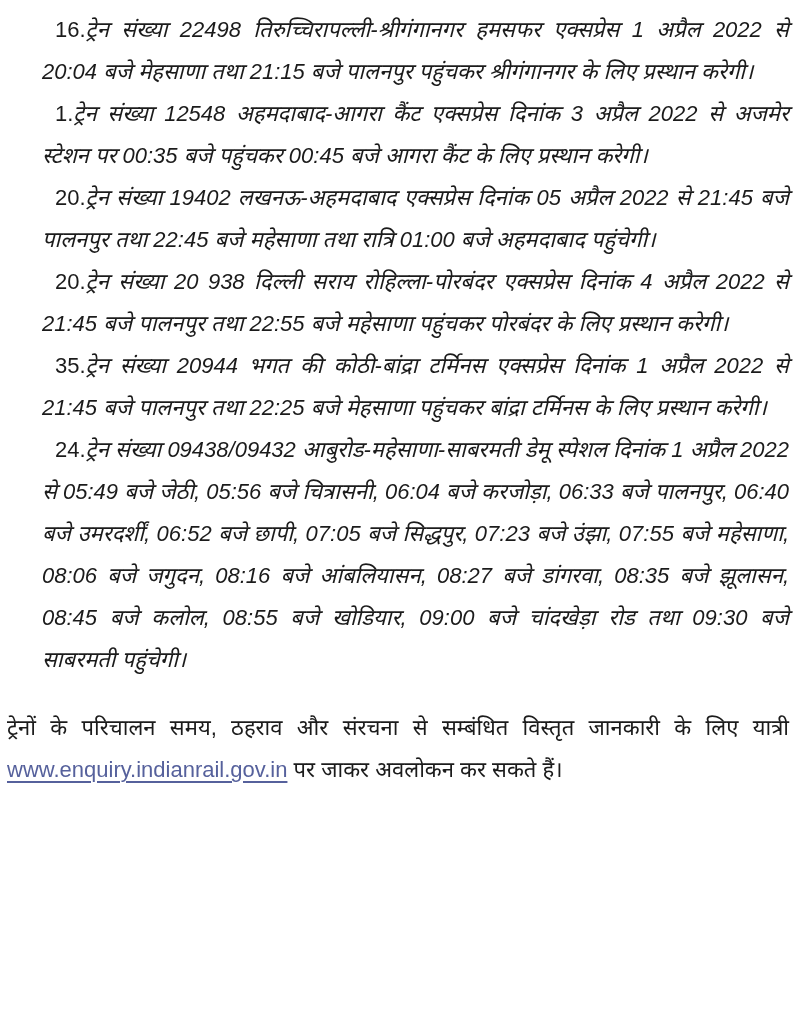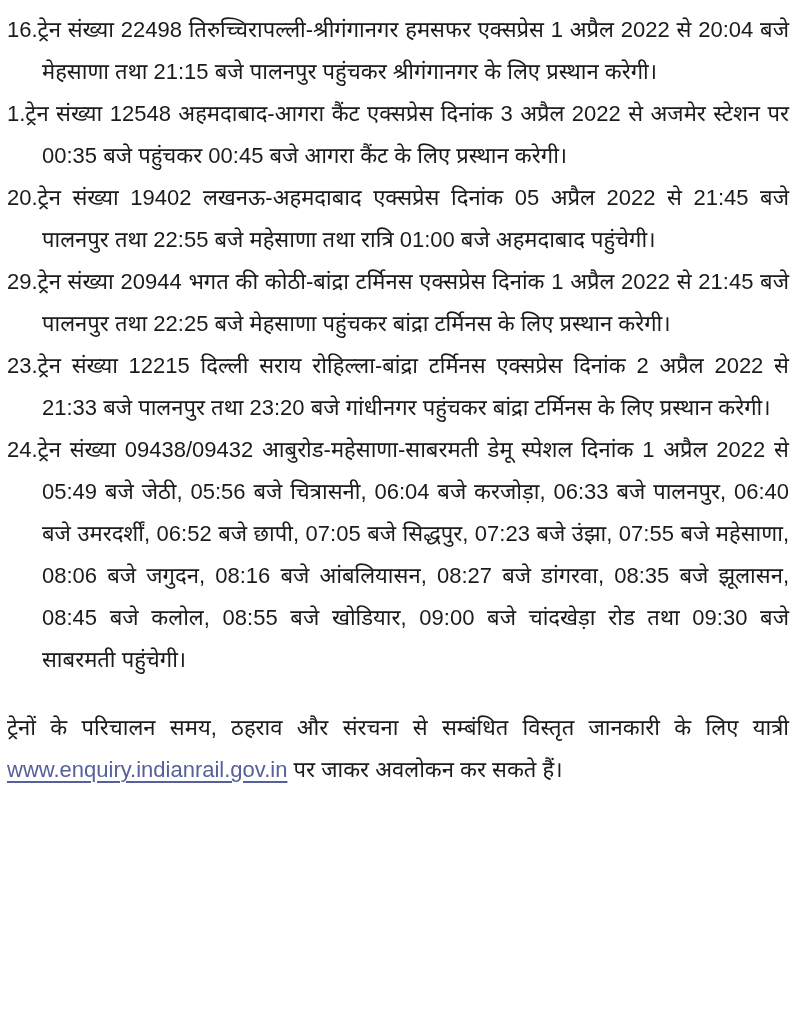--- a/index.html
+++ b/index.html
@@ -20,23 +20,25 @@
   .notice {
     font-size: 22px;
     line-height: 42px;
     text-align: justify;
     padding-left: 35px;
     text-indent: -35px;
   }
   .notice .num {
     display: inline;
     white-space: nowrap;
+    margin-left: 48px;
   }
   .notice .txt {
     display: inline;
+    font-style: italic;
   }
   .footer-note {
     margin-top: 26px;
     font-size: 22px;
     line-height: 42px;
     text-align: justify;
   }
   .footer-note a {
     color: #56619c;
     text-decoration: underline;
@@ -47,25 +49,25 @@
 </head>
 <body>
 
 <div class="doc">
 
   <div class="notice"><span class="num">16.</span><span class="txt">ट्रेन संख्या 22498 तिरुच्चिरापल्ली-श्रीगंगानगर हमसफर एक्सप्रेस 1 अप्रैल 2022 से 20:04 बजे मेहसाणा तथा 21:15 बजे पालनपुर पहुंचकर श्रीगंगानगर के लिए प्रस्थान करेगी।</span></div>
 
   <div class="notice"><span class="num">1.</span><span class="txt">ट्रेन संख्या 12548 अहमदाबाद-आगरा कैंट एक्सप्रेस दिनांक 3 अप्रैल 2022 से अजमेर स्टेशन पर 00:35 बजे पहुंचकर 00:45 बजे आगरा कैंट के लिए प्रस्थान करेगी।</span></div>
 
 
-  <div class="notice"><span class="num">20.</span><span class="txt">ट्रेन संख्या 19402 लखनऊ-अहमदाबाद एक्सप्रेस दिनांक 05 अप्रैल 2022 से 21:45 बजे पालनपुर तथा 22:55 बजे महेसाणा तथा रात्रि 01:00 बजे अहमदाबाद पहुंचेगी।</span></div>
+  <div class="notice"><span class="num">20.</span><span class="txt">ट्रेन संख्या 19402 लखनऊ-अहमदाबाद एक्सप्रेस दिनांक 05 अप्रैल 2022 से 21:45 बजे पालनपुर तथा 22:45 बजे महेसाणा तथा रात्रि 01:00 बजे अहमदाबाद पहुंचेगी।</span></div>
+
+  <div class="notice"><span class="num">20.</span><span class="txt">ट्रेन संख्या 20 938 दिल्ली सराय रोहिल्ला-पोरबंदर एक्सप्रेस दिनांक 4 अप्रैल 2022 से 21:45 बजे पालनपुर तथा 22:55 बजे महेसाणा पहुंचकर पोरबंदर के लिए प्रस्थान करेगी।</span></div>
+
+  <div class="notice"><span class="num">35.</span><span class="txt">ट्रेन संख्या 20944 भगत की कोठी-बांद्रा टर्मिनस एक्सप्रेस दिनांक 1 अप्रैल 2022 से 21:45 बजे पालनपुर तथा 22:25 बजे मेहसाणा पहुंचकर बांद्रा टर्मिनस के लिए प्रस्थान करेगी।</span></div>
 
 
-  <div class="notice"><span class="num">29.</span><span class="txt">ट्रेन संख्या 20944 भगत की कोठी-बांद्रा टर्मिनस एक्सप्रेस दिनांक 1 अप्रैल 2022 से 21:45 बजे पालनपुर तथा 22:25 बजे मेहसाणा पहुंचकर बांद्रा टर्मिनस के लिए प्रस्थान करेगी।</span></div>
-
-
-  <div class="notice"><span class="num">23.</span><span class="txt">ट्रेन संख्या 12215 दिल्ली सराय रोहिल्ला-बांद्रा टर्मिनस एक्सप्रेस दिनांक 2 अप्रैल 2022 से 21:33 बजे पालनपुर तथा 23:20 बजे गांधीनगर पहुंचकर बांद्रा टर्मिनस के लिए प्रस्थान करेगी।</span></div>
 
   <div class="notice"><span class="num">24.</span><span class="txt">ट्रेन संख्या 09438/09432 आबुरोड-महेसाणा-साबरमती डेमू स्पेशल दिनांक 1 अप्रैल 2022 से 05:49 बजे जेठी, 05:56 बजे चित्रासनी, 06:04 बजे करजोड़ा, 06:33 बजे पालनपुर, 06:40 बजे उमरदर्शीं, 06:52 बजे छापी, 07:05 बजे सिद्धपुर, 07:23 बजे उंझा, 07:55 बजे महेसाणा, 08:06 बजे जगुदन, 08:16 बजे आंबलियासन, 08:27 बजे डांगरवा, 08:35 बजे झूलासन, 08:45 बजे कलोल, 08:55 बजे खोडियार, 09:00 बजे चांदखेड़ा रोड तथा 09:30 बजे साबरमती पहुंचेगी।</span></div>
 
   <p class="footer-note"><span>ट्रेनों के परिचालन समय,  ठहराव और संरचना से सम्बंधित विस्तृत जानकारी के लिए यात्री </span><a>www.enquiry.indianrail.gov.in</a><span> पर जाकर अवलोकन कर सकते हैं।</span></p>
 
 </div>
 
 </body></html>

